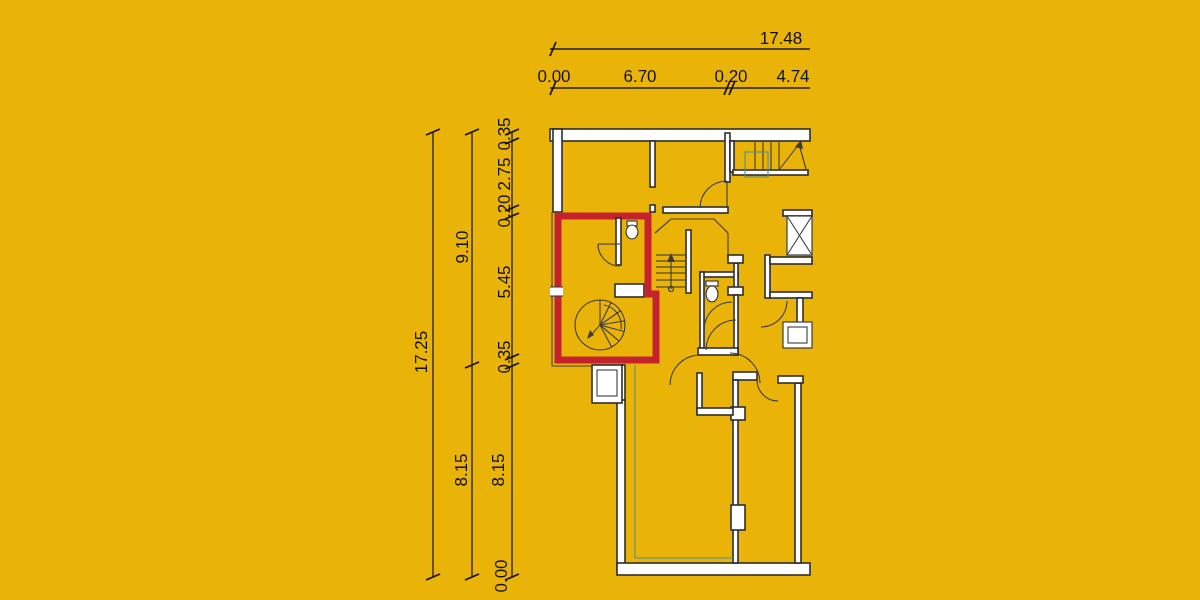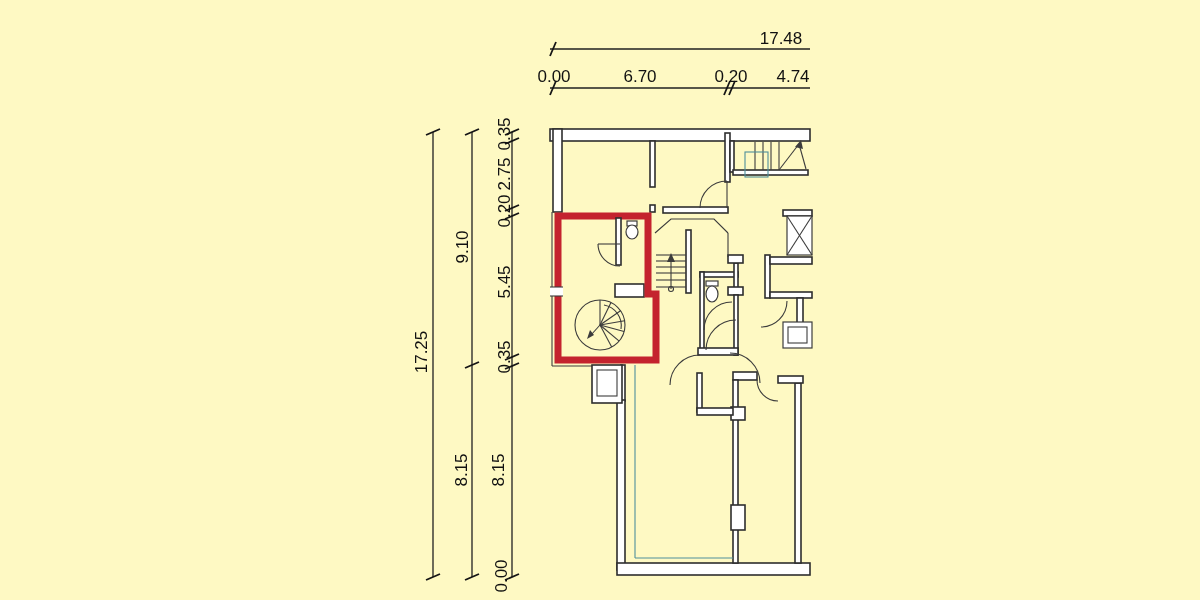--- a/index.html
+++ b/index.html
@@ -1,16 +1,16 @@
 <!DOCTYPE html>
 <html><head>
 <meta charset="utf-8">
 <style>
   html,body{margin:0;padding:0;background:#ffffff;}
-  .page{position:relative;width:1200px;height:600px;background:#fef9c3;overflow:hidden;
+  .page{position:relative;width:1200px;height:600px;background:#eab308;overflow:hidden;
         font-family:"Liberation Sans",sans-serif;}
   svg{position:absolute;left:0;top:0;}
   .wall{fill:#ffffff;stroke:#2e2e2e;stroke-width:1.6;}
   .thin{fill:none;stroke:#3c3c3c;stroke-width:1.1;}
   .teal{fill:none;stroke:#4e8f9b;stroke-width:1.1;}
   .fix{fill:#ffffff;stroke:#3c3c3c;stroke-width:1.2;}
   .dim{stroke:#1f1f1f;stroke-width:1.3;}
   .tick{stroke:#151515;stroke-width:1.8;}
   .dimtext{font-size:17px;fill:#111111;}
   .red{fill:none;stroke:#c4232e;stroke-width:7;stroke-linejoin:miter;}

